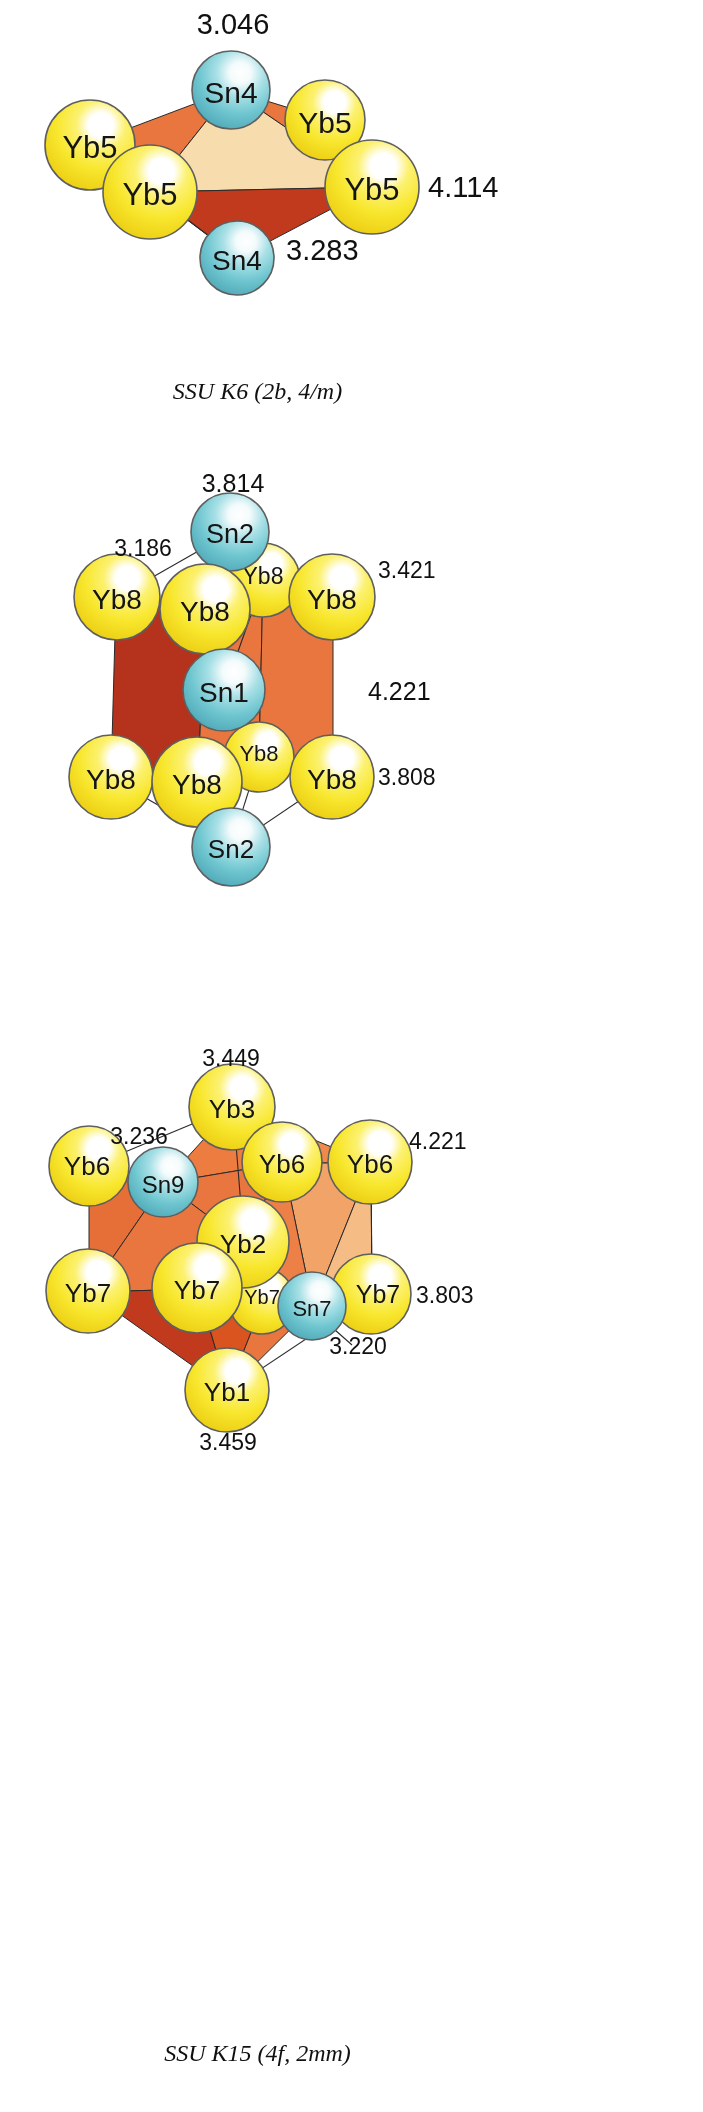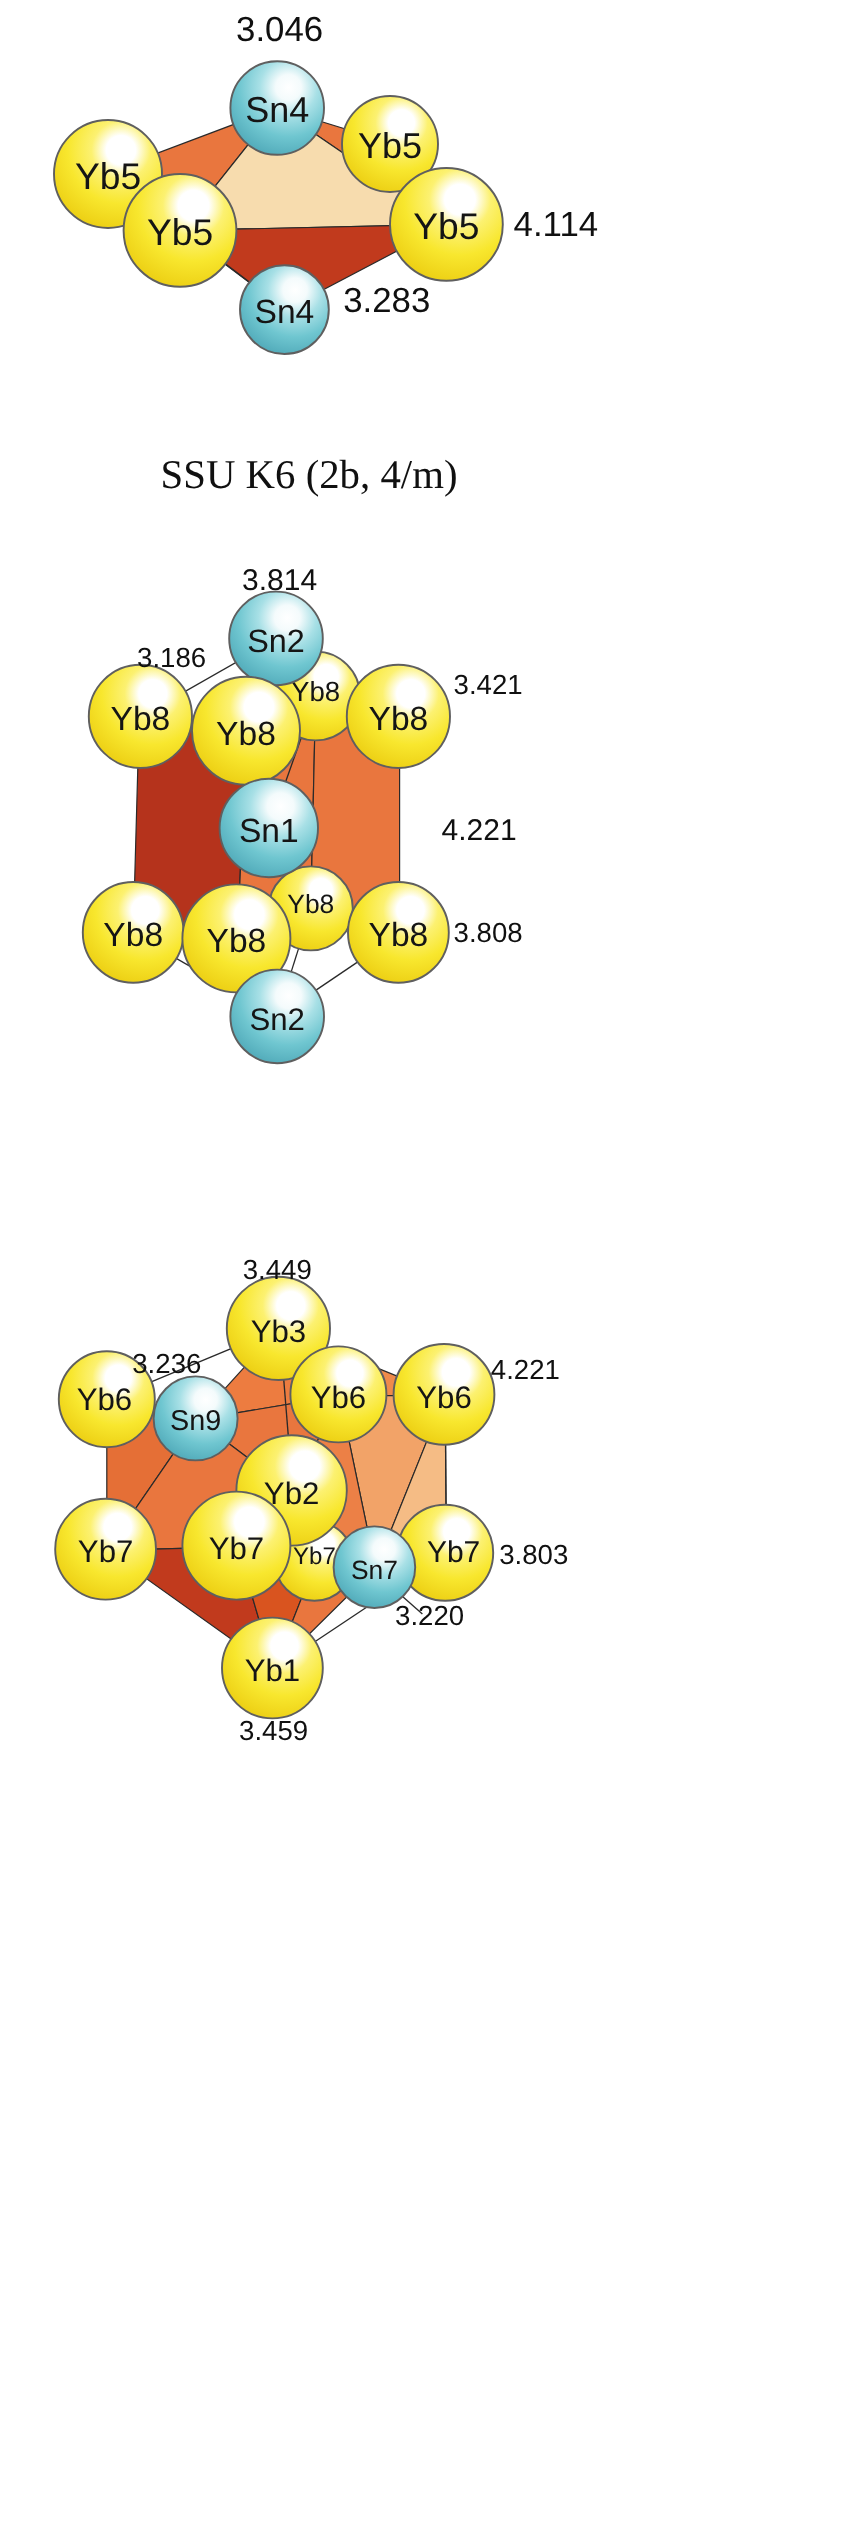--- a/index.html
+++ b/index.html
@@ -1,18 +1,18 @@
 <!DOCTYPE html>
 <html><head>
 <meta charset="utf-8">
 <style>
   html,body{margin:0;padding:0;background:#fff;}
   .page{position:relative;width:703px;height:2112px;background:#ffffff;overflow:hidden;}
   .caption{position:absolute;left:0;width:515px;text-align:center;
-           font-family:"Liberation Serif",serif;font-size:34px;color:#101010;}
+           font-family:"Liberation Serif",serif;font-size:24px;color:#101010;font-style:italic;}
   .atom-label{font-family:"Liberation Sans",sans-serif;fill:#151515;}
   .dist-label{font-family:"Liberation Sans",sans-serif;fill:#101010;}
   svg{position:absolute;top:0;left:0;}
 </style>
 </head>
 <body>
 
 <div class="page">
 
 <svg width="703" height="2112" viewBox="0 0 703 2112">
@@ -184,14 +184,15 @@
     <text class="dist-label" font-size="23" x="231" y="1066" text-anchor="middle">3.449</text>
     <text class="dist-label" font-size="23" x="139" y="1144" text-anchor="middle">3.236</text>
     <text class="dist-label" font-size="23" x="409" y="1149" text-anchor="start">4.221</text>
     <text class="dist-label" font-size="23" x="416" y="1303" text-anchor="start">3.803</text>
     <text class="dist-label" font-size="23" x="358" y="1354" text-anchor="middle">3.220</text>
     <text class="dist-label" font-size="23" x="228" y="1450" text-anchor="middle">3.459</text>
   </g>
 </svg>
 
 <div class="caption" style="top:378px">SSU K6 (2b, 4/m)</div>
+<div class="caption" style="top:2040px">SSU K15 (4f, 2mm)</div>
 
 </div>
 
 </body></html>

